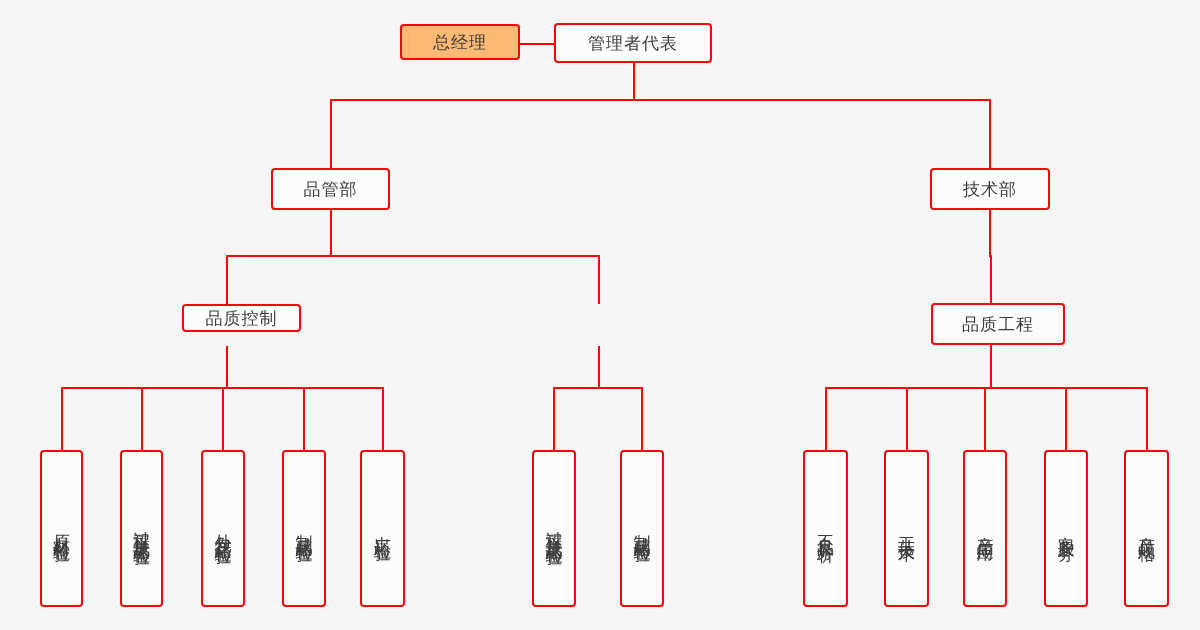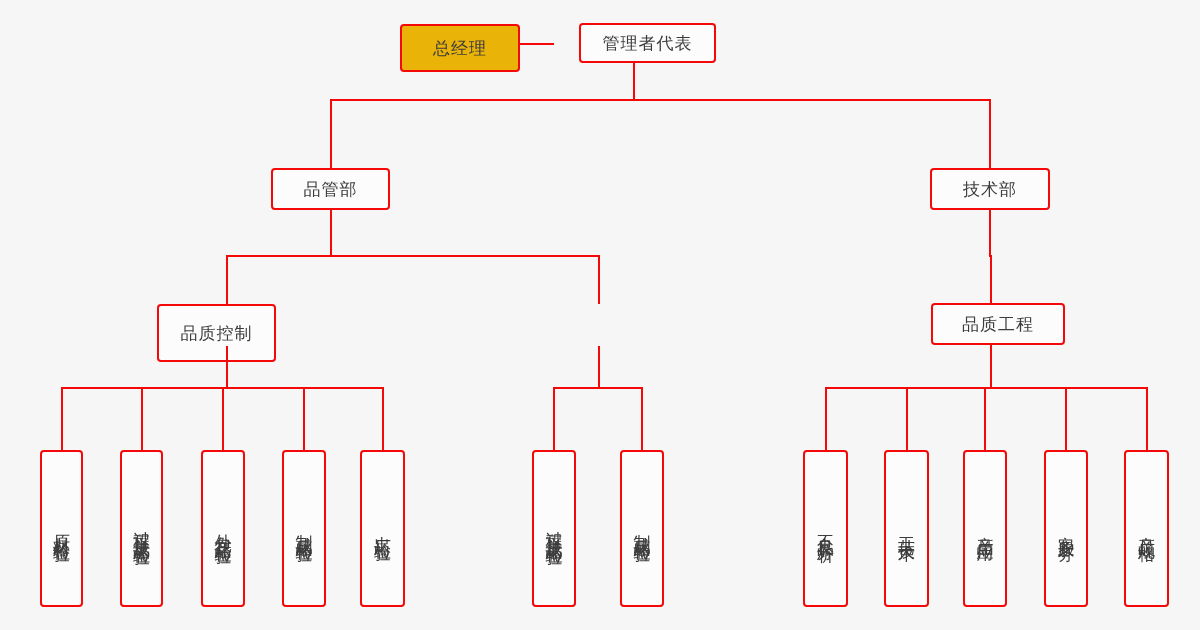--- a/index.html
+++ b/index.html
@@ -40,33 +40,33 @@
   }
   .line {
     position: absolute;
     background: #f40808;
   }
 </style>
 </head>
 <body style="background: rgb(246, 246, 246);">
 
 <div class="stage" style="background: rgb(246, 246, 246);">
-    <div class="node horizontal" style="left: 400px; top: 24px; width: 120px; height: 48px; border-color: rgb(244, 8, 8); background: #eab308; color: rgb(60, 60, 60); align-items: center;">
+    <div class="node horizontal" style="left: 400px; top: 24px; width: 120px; height: 36px; border-color: rgb(244, 8, 8); background: #fdba74; color: rgb(60, 60, 60); align-items: center;">
       <span>总经理</span>
     </div>
-    <div class="node horizontal" style="left: 554px; top: 23px; width: 137px; height: 40px; border-color: rgb(244, 8, 8); background: rgb(252, 252, 252); color: rgb(60, 60, 60); margin-left: 25px;">
+    <div class="node horizontal" style="left: 554px; top: 23px; width: 158px; height: 40px; border-color: rgb(244, 8, 8); background: rgb(252, 252, 252); color: rgb(60, 60, 60);">
       <span>管理者代表</span>
     </div>
     <div class="node horizontal" style="left: 930px; top: 168px; width: 120px; height: 42px; border-color: rgb(244, 8, 8); background: rgb(252, 252, 252); color: rgb(60, 60, 60);">
       <span>技术部</span>
     </div>
     <div class="node horizontal" style="left: 271px; top: 168px; width: 119px; height: 42px; border-color: rgb(244, 8, 8); background: rgb(252, 252, 252); color: rgb(60, 60, 60);">
       <span>品管部</span>
     </div>
-    <div class="node horizontal" style="left: 157px; top: 304px; width: 119px; height: 58px; border-color: rgb(244, 8, 8); background: rgb(252, 252, 252); color: rgb(60, 60, 60);">
+    <div class="node horizontal" style="left: 182px; top: 304px; width: 119px; height: 28px; border-color: rgb(244, 8, 8); background: rgb(252, 252, 252); color: rgb(60, 60, 60);">
       <span>品质控制</span>
     </div>
     <div class="node horizontal" style="left: 931px; top: 303px; width: 134px; height: 42px; border-color: rgb(244, 8, 8); background: rgb(252, 252, 252); color: rgb(60, 60, 60);">
       <span>品质工程</span>
     </div>
     <div class="node vertical" style="left: 40px; top: 450px; width: 43px; height: 157px; border-color: rgb(244, 8, 8); background: rgb(252, 252, 252); color: rgb(60, 60, 60);">
       <span>原材料检验</span>
     </div>
     <div class="node vertical" style="left: 120px; top: 450px; width: 43px; height: 157px; border-color: rgb(244, 8, 8); background: rgb(252, 252, 252); color: rgb(60, 60, 60);">
       <span>过程半成品检验</span>

